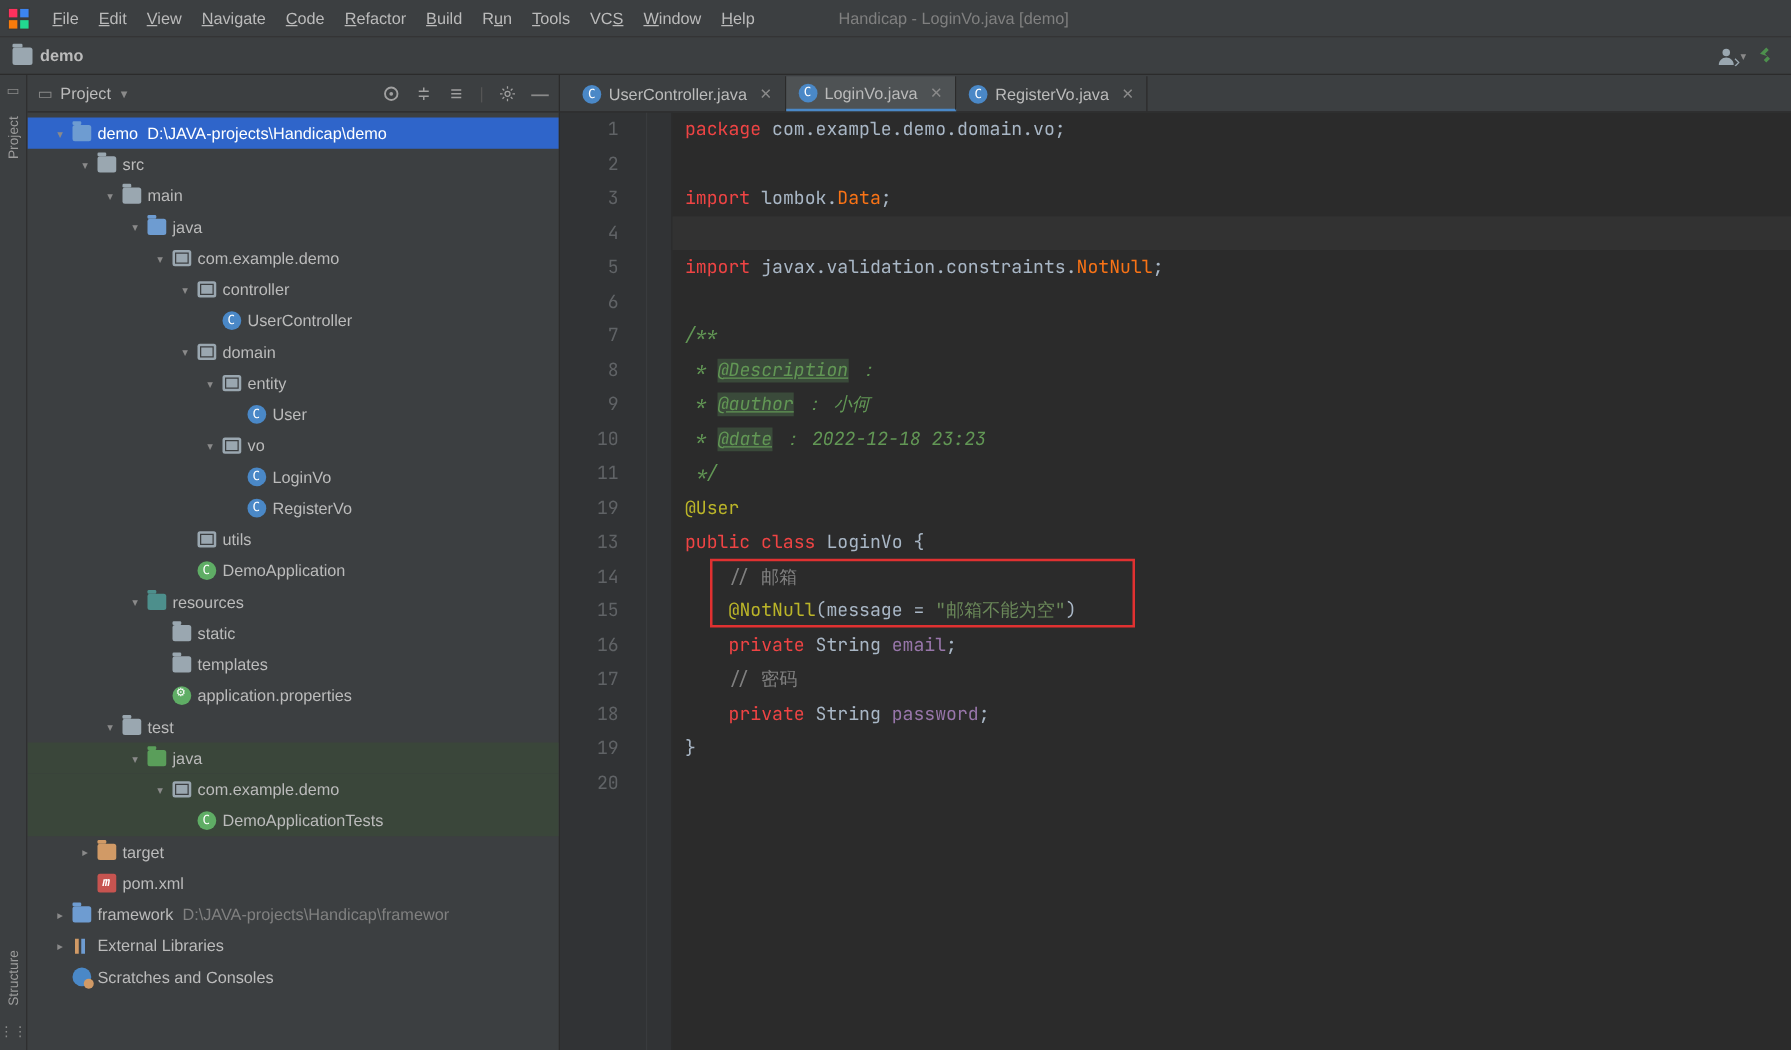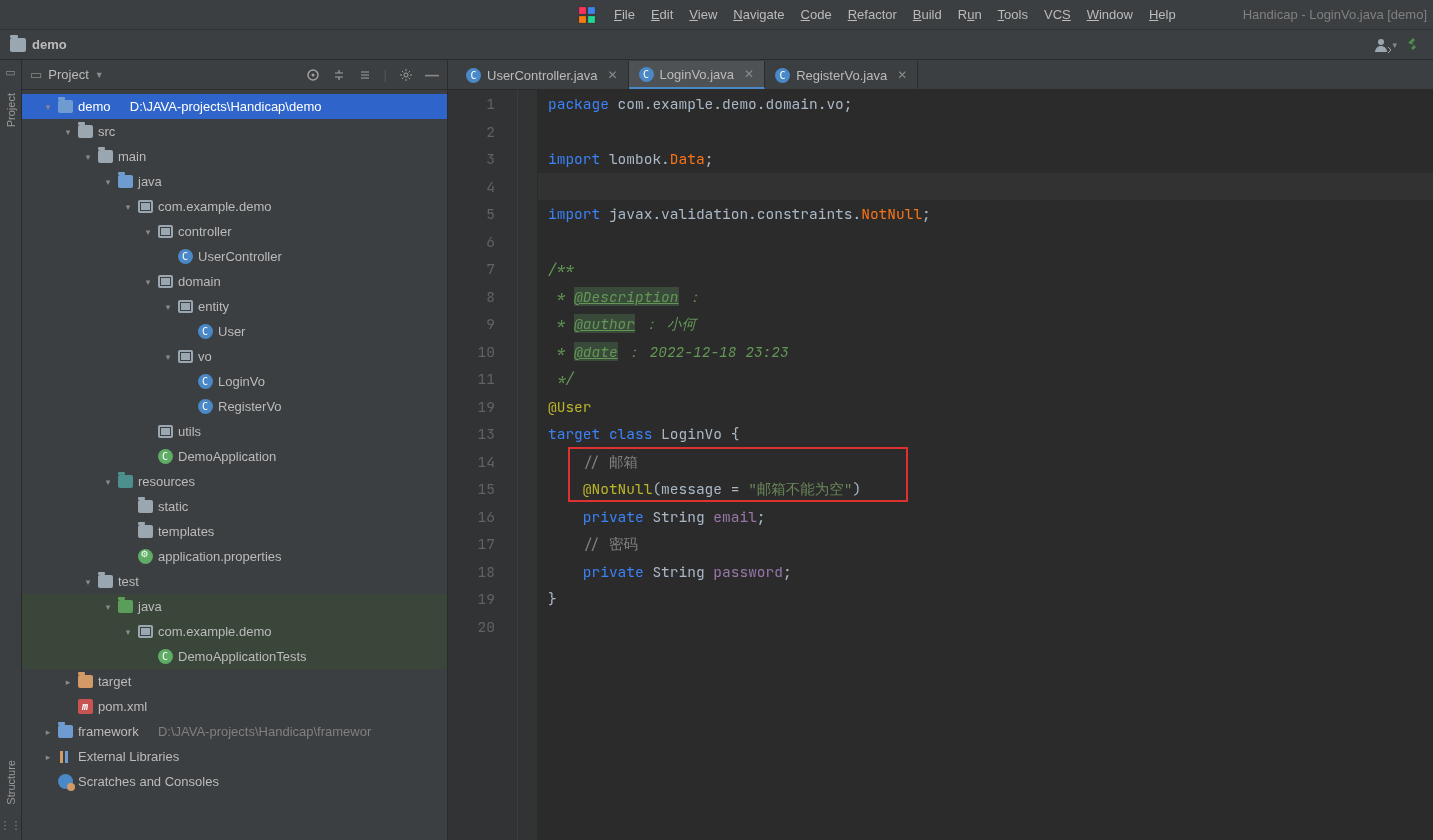--- a/index.html
+++ b/index.html
@@ -15,21 +15,20 @@
   flex-direction:column;
 }
 
 .menubar {
   height:30px;
   background:#3c3f41;
   display:flex;
   align-items:center;
   padding:0 6px;
   border-bottom:1px solid #323232;
-  justify-content:flex-end;
 }
 .logo {
   width:18px; height:18px;
   margin-right:10px;
 }
 .menu-item {
   padding:4px 8px;
   cursor:default;
 }
 .menu-item u { text-decoration:underline; }
@@ -135,21 +134,21 @@
 }
 .tree-row .arrow {
   width:16px;
   display:inline-flex;
   justify-content:center;
   color:#8a8a8a;
   font-size:9px;
 }
 .tree-row .ficon { width:18px; display:inline-flex; justify-content:center; margin-right:4px;}
 .tree-row .label { color:#bbb; }
-.tree-row .label.dim { color:#808080;margin-left:12px; }
+.tree-row .label.dim { color:#808080; }
 .tree-row.sel {
   background:#2f65ca;
 }
 .tree-row.sel .label, .tree-row.sel .label.dim { color:#ffffff;}
 .tree-row.testbg { background:#3a463a; }
 .tree-row.bold .label:first-of-type { font-weight:bold; }
 .ind { display:inline-block; }
 .i1{width:18px}.i2{width:38px}.i3{width:58px}.i4{width:78px}.i5{width:98px}.i6{width:118px}.i7{width:138px}.i8{width:158px}
 
 .ic-folder{ width:15px;height:13px;background:#9aa7b0;border-radius:2px;position:relative;display:inline-block;}
@@ -225,21 +224,21 @@
   border-right:1px solid #2b2b2b;
   position:relative;
 }
 .code-col{
   flex:1;
   padding-left:10px;
   position:relative;
   color:#a9b7c6;
 }
 .code-line{ height:27.5px; white-space:pre;}
-.kw{color:#3b82f6;}
+.kw{color:#ef4444;}
 .pkg{color:#a9b7c6;}
 .str{color:#6a8759;}
 .com{color:#808080;margin-top:12px;}
 .doc{color:#629755;font-style:italic;}
 .doctag{color:#629755;font-style:italic;text-decoration:underline;background:#3a4a3a;}
 .ann{color:#bbb529;}
 .typ{color:#a9b7c6;}
 .fld{color:#9876aa;}
 .caret-line{ position:absolute; left:0; right:0; height:27.5px; background:#323232; top:82.5px; pointer-events:none;}
 .red-box{
@@ -611,21 +610,21 @@
         <div class="code-line"><span class="kw">import</span><span class="pkg"> lombok.</span><span class="lombok">Data</span><span>;</span></div>
         <div class="code-line"></div>
         <div class="code-line"><span class="kw">import</span><span class="pkg"> javax.validation.constraints.</span><span class="lombok">NotNull</span><span>;</span></div>
         <div class="code-line"></div>
         <div class="code-line"><span class="doc">/**</span></div>
         <div class="code-line"><span class="doc"> * </span><span class="doctag">@Description</span><span class="doc"> ：</span></div>
         <div class="code-line"><span class="doc"> * </span><span class="doctag">@author</span><span class="doc"> ： </span><span class="doc">小何</span></div>
         <div class="code-line"><span class="doc"> * </span><span class="doctag">@date</span><span class="doc"> ： 2022-12-18 23:23</span></div>
         <div class="code-line"><span class="doc"> */</span></div>
         <div class="code-line"><span class="ann">@User</span></div>
-        <div class="code-line"><span class="kw">target class </span><span class="typ">LoginVo </span><span>{</span></div>
+        <div class="code-line"><span class="kw">public class </span><span class="typ">LoginVo </span><span>{</span></div>
         <div class="code-line"><span class="com">    // 邮箱</span></div>
         <div class="code-line"><span>    </span><span class="ann">@NotNull</span><span>(message = </span><span class="str">"邮箱不能为空"</span><span>)</span></div>
         <div class="code-line"><span>    </span><span class="kw">private </span><span class="typ">String </span><span class="fld">email</span><span>;</span></div>
         <div class="code-line"><span class="com">    // 密码</span></div>
         <div class="code-line"><span>    </span><span class="kw">private </span><span class="typ">String </span><span class="fld">password</span><span>;</span></div>
         <div class="code-line"><span>}</span></div>
         <div class="code-line"></div>
         <div class="red-box" style="top:357px;left:30px;width:340px;height:55px;"></div>
       </div>
     </div>

